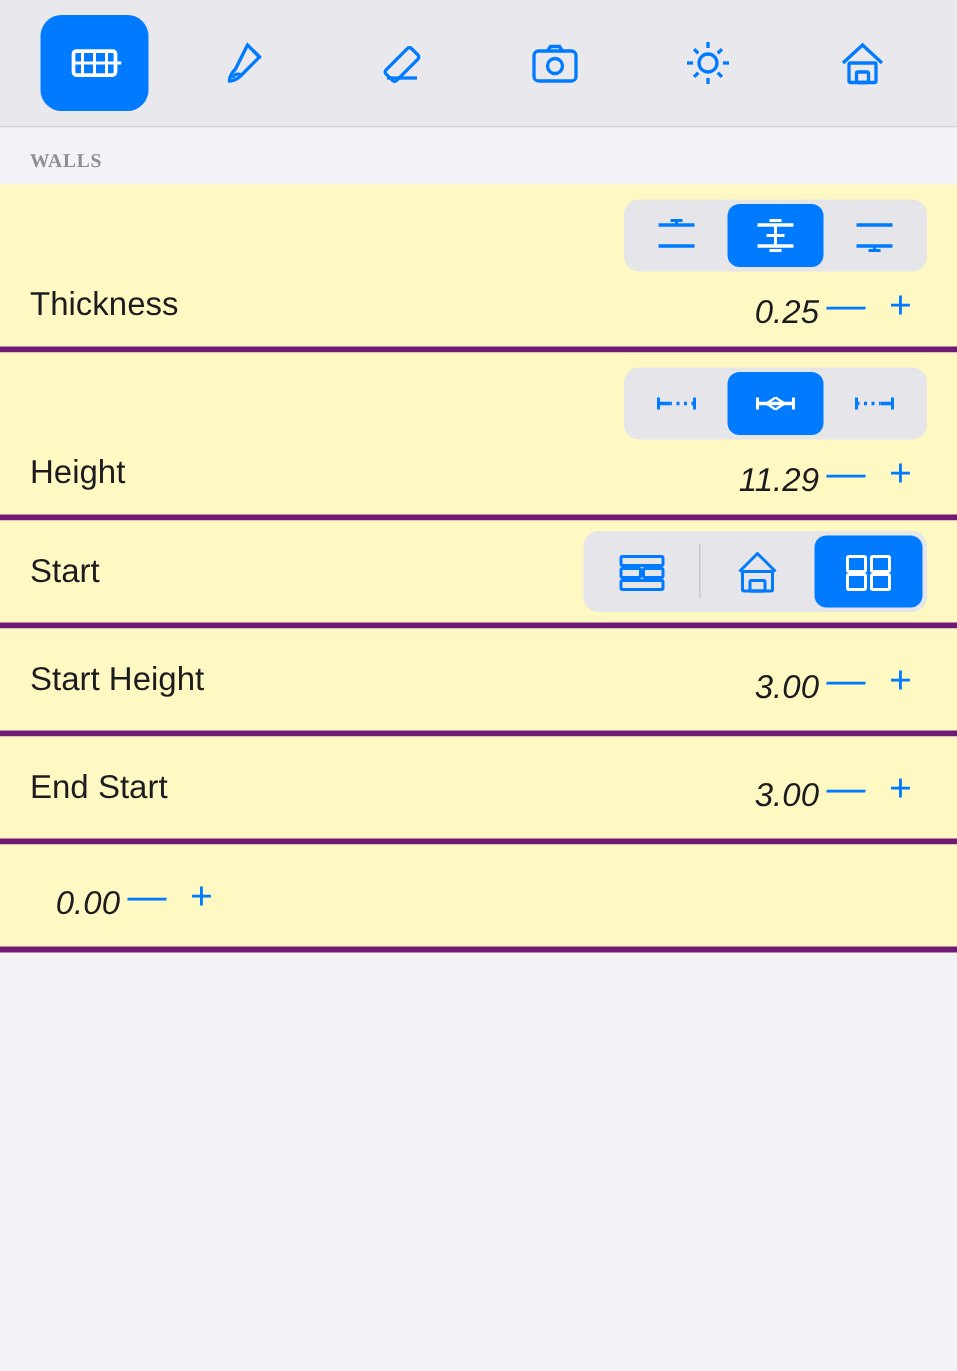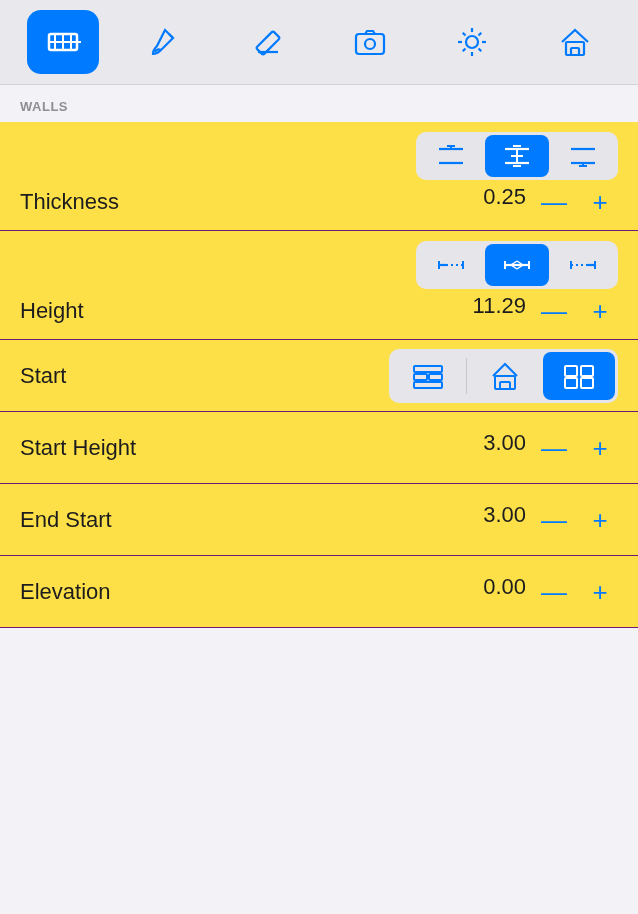--- a/index.html
+++ b/index.html
@@ -55,51 +55,52 @@
     }
 
     
     .section-header {
       padding: 14px 20px 8px;
       font-size: 13px;
       font-weight: 600;
       color: #8e8e93;
       letter-spacing: 0.5px;
       background: #f2f2f7;
+      font-family: Liberation Serif, serif;
     }
 
     
     .properties-list {
       background: white;
     }
     .property-row {
       display: flex;
       align-items: center;
       justify-content: space-between;
       padding: 0 20px;
       min-height: 72px;
-      border-bottom: 1px solid #701a75;
-      background: #fde047;
+      border-bottom: 4px solid #701a75;
+      background: #fef9c3;
     }
     .property-row.tall {
       min-height: 90px;
       flex-direction: column;
       align-items: flex-start;
       justify-content: center;
       padding: 10px 20px;
     }
     .property-label {
       font-size: 22px;
       color: #1c1c1e;
       font-weight: 400;
     }
     .property-right {
       display: flex;
-      align-items: flex-start;
-      gap: 10px;
+      align-items: flex-end;
+      font-style: italic;
     }
     .property-value {
       font-size: 22px;
       color: #1c1c1e;
       min-width: 60px;
       text-align: right;
     }
     .stepper-btn {
       width: 36px;
       height: 36px;
@@ -454,21 +455,20 @@
         <span class="stepper-minus">—</span>
       </div>
       <div class="stepper-btn">
         <span class="stepper-plus">+</span>
       </div>
     </div>
   </div>
 
 
   <div class="property-row">
-    <span class="property-label">Elevation</span>
     <div class="property-right">
       <span class="property-value">0.00</span>
       <div class="stepper-btn">
         <span class="stepper-minus">—</span>
       </div>
       <div class="stepper-btn">
         <span class="stepper-plus">+</span>
       </div>
     </div>
   </div>

